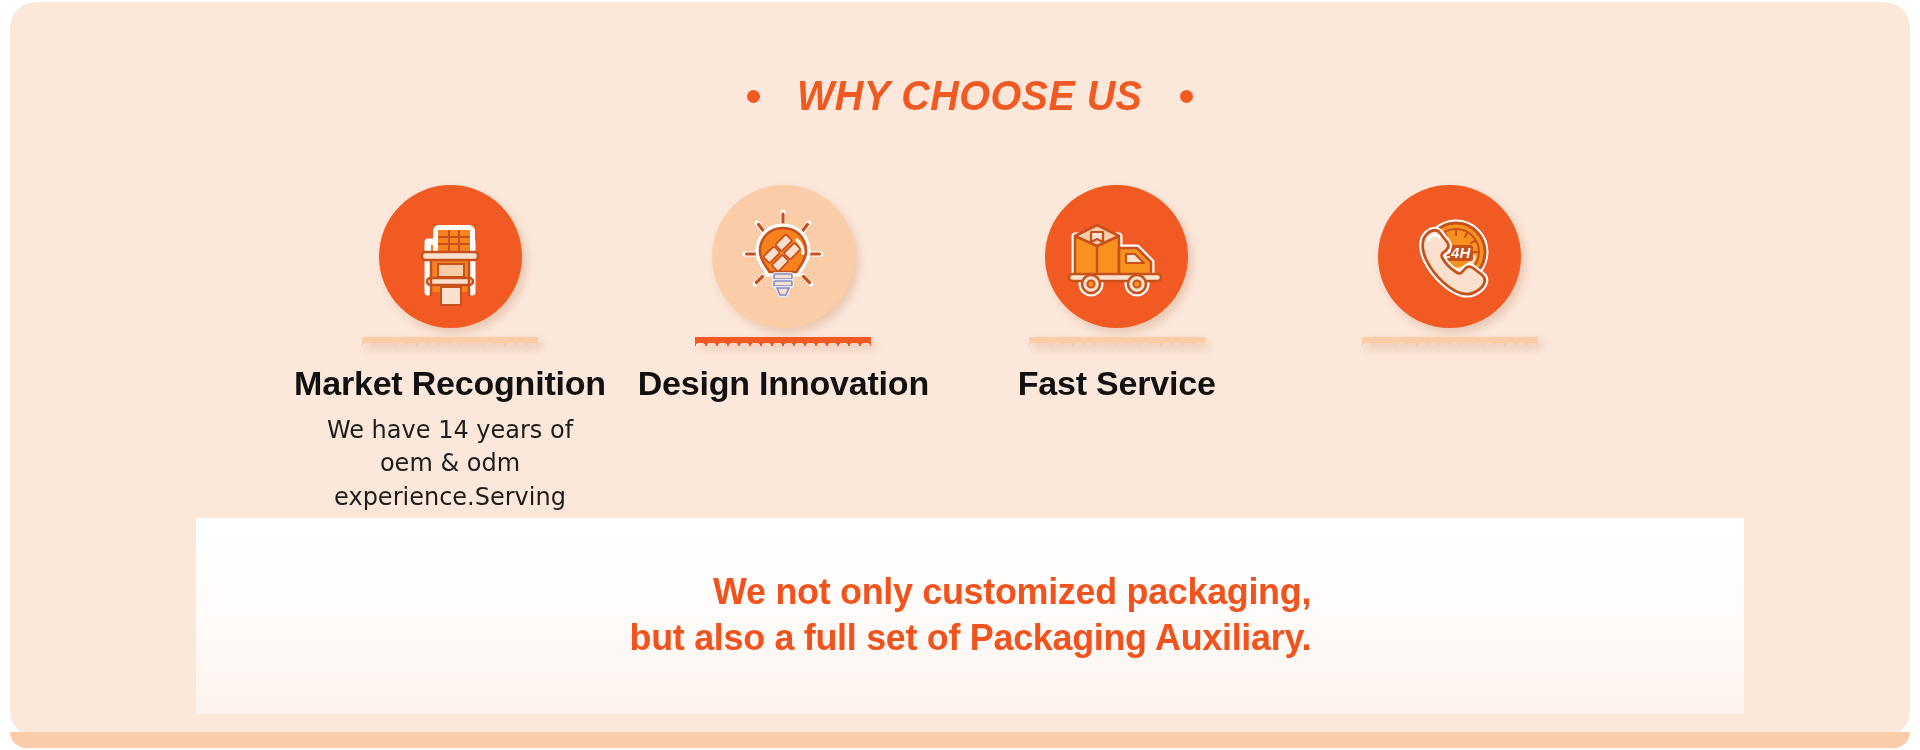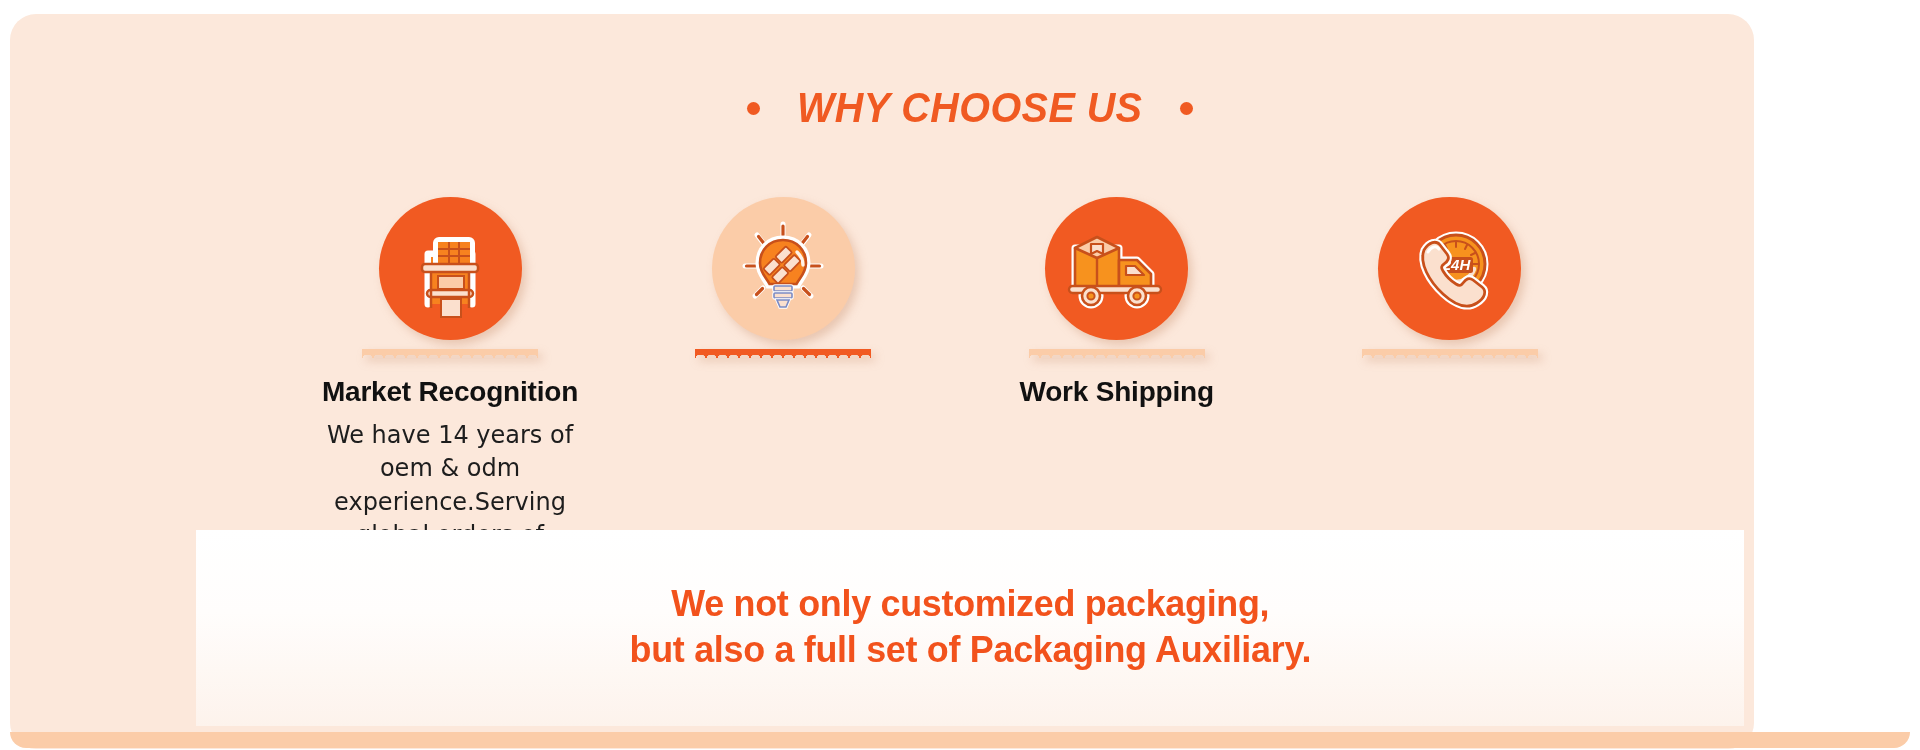--- a/index.html
+++ b/index.html
@@ -9,22 +9,22 @@
     background:#ffffff;
     overflow:hidden;
   }
   .stage {
     position:relative;
     width:1920px; height:750px;
     background:#ffffff;
   }
   .panel {
     position:absolute;
-    left:10px; top:14px;
-    width:1744px; height:735px;
+    left:10px; top:2px;
+    width:1900px; height:735px;
     background:#FCE8DB;
     border-radius:26px;
     overflow:hidden;
   }
   .panel-bottom-strip {
     position:absolute;
     left:10px;
     bottom:2px;
     width:1900px;
     height:16px;
@@ -112,21 +112,21 @@
     display:flex;
     align-items:center;
     justify-content:center;
     margin-top:-4px;
   }
   .disc.alt { background:#FBCCA8; }
   .disc svg { display:block; }
 
   .card-title {
     margin-top:16px;
-    font-size:28px;
+    font-size:34px;
     font-weight:bold;
     color:#111111;
     text-align:center;
     letter-spacing:-0.2px;
     white-space:nowrap;
     font-family:"Liberation Sans", sans-serif;
   }
   .card-desc {
     margin-top:11px;
     font-size:24px;
@@ -141,21 +141,21 @@
   
   .banner {
     position:absolute;
     left:186px; top:516px;
     width:1548px; height:196px;
     background:linear-gradient(180deg,#FFFFFF 0%,#FFFDFC 42%,#FDF3EC 100%);
     display:flex;
     align-items:center;
     justify-content:center;
   }
-  .banner-inner { text-align:center; margin-top:-2px; }
+  .banner-inner { text-align:right; margin-top:-2px; }
   .banner-line {
     font-size:37px;
     font-weight:bold;
     color:#F2521C;
     line-height:1.25;
     letter-spacing:-0.3px;
     transform:scaleX(0.97);
     white-space:nowrap;
     font-family:"Liberation Sans", sans-serif;
   }
@@ -246,20 +246,21 @@
                 <rect x="43" y="70" width="18" height="5" rx="1" fill="#FBE0CE" stroke="#FFFFFF" stroke-width="3.4"></rect>
                 <rect x="43" y="70" width="18" height="5" rx="1" fill="#FBE0CE" stroke="#7B8AC4" stroke-width="1.6"></rect>
                 <rect x="43" y="77" width="18" height="5" rx="1" fill="#FBE0CE" stroke="#FFFFFF" stroke-width="3.4"></rect>
                 <rect x="43" y="77" width="18" height="5" rx="1" fill="#FBE0CE" stroke="#7B8AC4" stroke-width="1.6"></rect>
                 <path d="M46 84 h12 l-3 7 h-6 z" fill="#FBE0CE" stroke="#FFFFFF" stroke-width="3.4"></path>
                 <path d="M46 84 h12 l-3 7 h-6 z" fill="#FBE0CE" stroke="#7B8AC4" stroke-width="1.6"></path>
               </svg>
             </div>
           </div>
         </div>
+        <div class="card-title">Design Innovation</div>
       </div>
 
       <div class="card">
         <div class="stamp-wrap">
           <div class="stamp"></div>
           <div class="stamp-inner">
             <div class="disc">
               <svg width="108" height="108" viewBox="0 0 108 108">
                 <g stroke="#FFFFFF" stroke-width="7" stroke-linejoin="round" fill="none">
                   <path d="M12 34 h44 v42 h-44 z"></path>
@@ -276,21 +277,21 @@
                 <path d="M63 52 h9 l9 9 h-18 z" fill="#FBE0CE" stroke="#C8501B" stroke-width="2.2" stroke-linejoin="round"></path>
                 <rect x="6" y="72" width="92" height="7" rx="3.5" fill="#FBE0CE" stroke="#C8501B" stroke-width="2.4"></rect>
                 <circle cx="28" cy="82" r="9" fill="#FBE0CE" stroke="#C8501B" stroke-width="2.6"></circle>
                 <circle cx="28" cy="82" r="3.6" fill="#F7921E" stroke="#C8501B" stroke-width="2"></circle>
                 <circle cx="74" cy="82" r="9" fill="#FBE0CE" stroke="#C8501B" stroke-width="2.6"></circle>
                 <circle cx="74" cy="82" r="3.6" fill="#F7921E" stroke="#C8501B" stroke-width="2"></circle>
               </svg>
             </div>
           </div>
         </div>
-        <div class="card-title">Work Shipping</div>
+        <div class="card-title">Fast Service</div>
       </div>
 
       <div class="card">
         <div class="stamp-wrap">
           <div class="stamp"></div>
           <div class="stamp-inner">
             <div class="disc">
               <svg width="108" height="108" viewBox="0 0 108 108">
                 <g fill="none" stroke="#FFFFFF" stroke-width="7">
                   <circle cx="60" cy="50" r="29"></circle>

